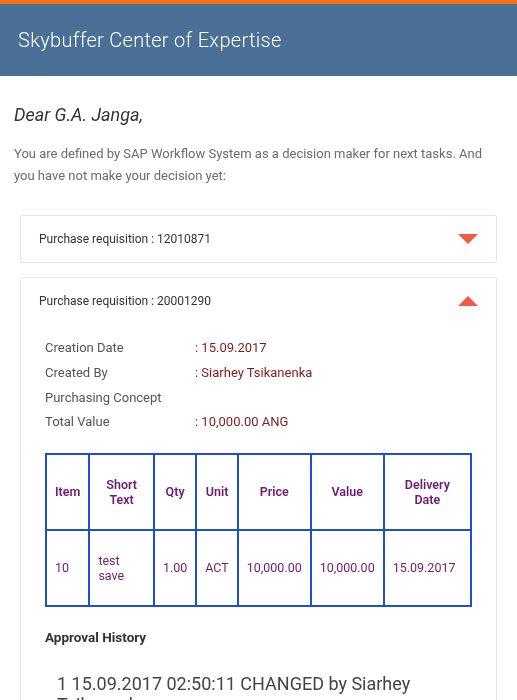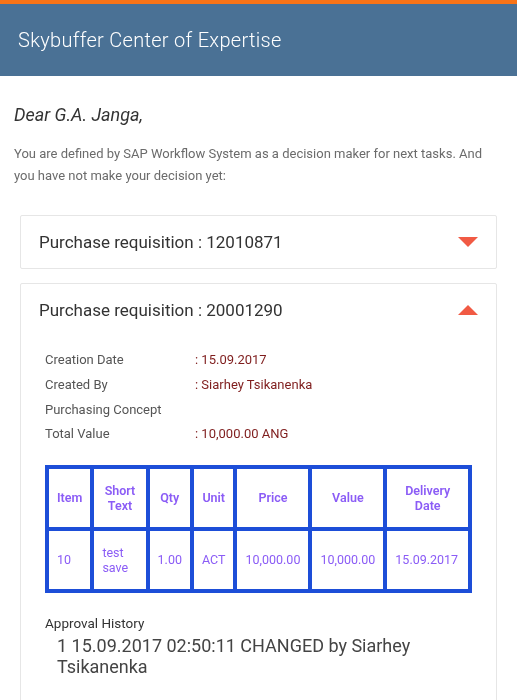--- a/index.html
+++ b/index.html
@@ -35,21 +35,21 @@
   }
   .accordion {
     border: 1px solid #e6e6e6;
     border-radius: 2px;
     margin: 0 6px 14px 6px;
   }
   .accordion-header {
     display: flex;
     align-items: center;
     padding: 16px 18px;
-    font-size: 17px;
+    font-size: 12px;
     color: #333;
     cursor: pointer;
   }
   .acc-title { flex: 1; }
   .caret {
     width: 0; height: 0;
     border-left: 10px solid transparent;
     border-right: 10px solid transparent;
   }
   .caret-down { border-top: 10px solid #f15a44; }
@@ -65,35 +65,35 @@
   }
   .meta-label { width: 150px; color: #555; }
   .meta-value { color: #7f1d1d; }
   table.items {
     width: 100%;
     border-collapse: collapse;
     margin-top: 18px;
     font-size: 12.5px;
   }
   table.items th, table.items td {
-    border: 4px solid #1d4ed8;
-    padding: 14px 8px;
+    border: 2px solid #1d4ed8;
+    padding: 22px 8px;
     text-align: left;
-    color: #8b5cf6;
+    color: #701a75;
   }
   table.items th {
     font-weight: 600;
     text-align: center;
   }
   .section-title {
     font-size: 13.5px;
-    font-weight: 400;
+    font-weight: 700;
     color: #333;
     margin-top: 22px;
-    margin-bottom: 4px;
+    margin-bottom: 28px;
   }
   .history-entry {
     font-size: 18px;
     color: #444;
     margin-left: 12px;
   }
   .actions {
     display: flex;
     flex-direction: column;
     align-items: center;

